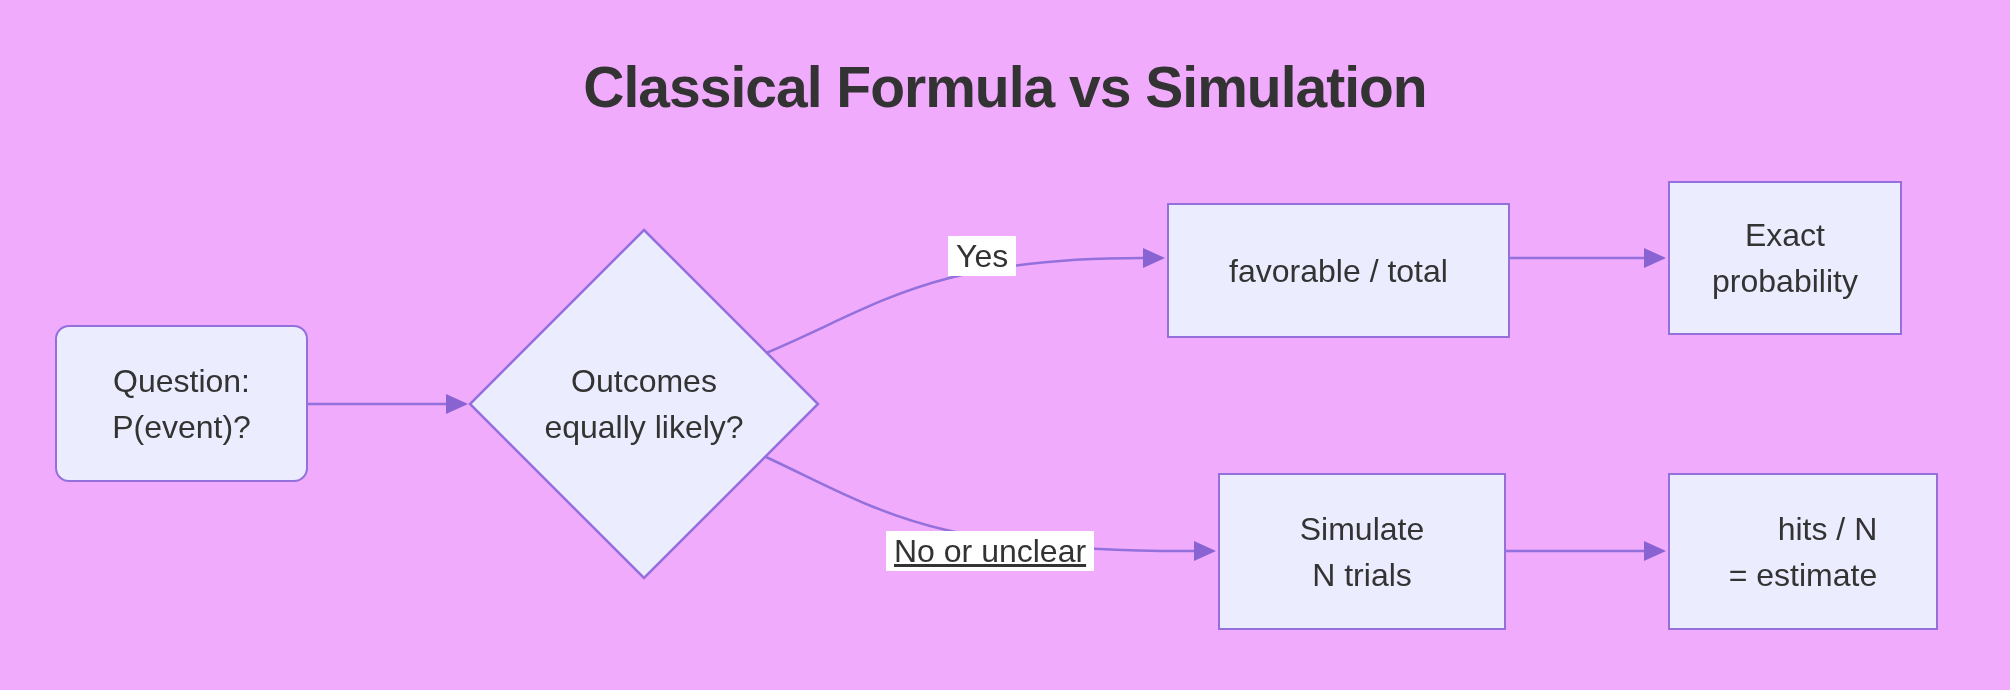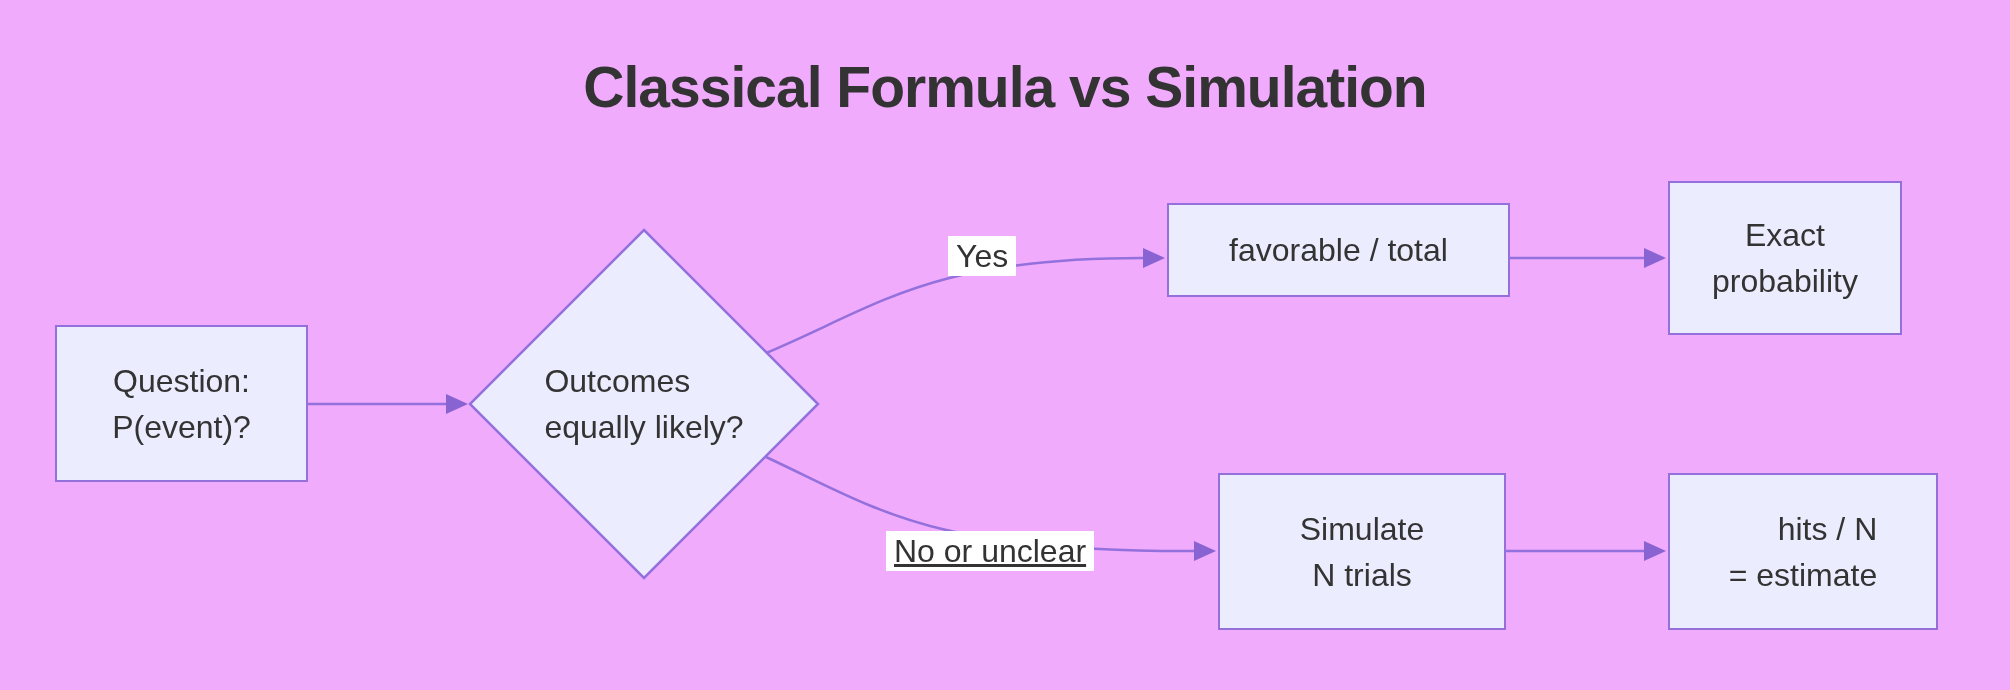--- a/index.html
+++ b/index.html
@@ -55,34 +55,35 @@
     border: 2.5px solid #9370DB;
     color: #333333;
     display: flex;
     align-items: center;
     justify-content: center;
     text-align: center;
     white-space: pre-line;
     font-size: 32px;
     line-height: 46px;
   }
-  .node-question  { left: 55px;   top: 325px; width: 253px; height: 157px; }
-  .node-favorable { left: 1167px; top: 203px; width: 343px; height: 94px; }
+  .node-question  { left: 55px;   top: 325px; width: 253px; height: 157px; border-radius: 14px; }
+  .node-favorable { left: 1167px; top: 203px; width: 343px; height: 135px; }
   .node-exact     { left: 1668px; top: 181px; width: 234px; height: 154px; }
   .node-simulate  { left: 1218px; top: 473px; width: 288px; height: 157px; }
   .node-estimate  { left: 1668px; top: 473px; width: 270px; height: 157px; text-align: right; }
   .decision-label {
     position: absolute;
     left: 494px;
     top: 330px;
     width: 300px;
     height: 148px;
     display: flex;
     align-items: center;
     justify-content: center;
+    text-align: center;
     white-space: pre-line;
     font-size: 32px;
     line-height: 46px;
     color: #333333;
   }
   .edge-label {
     position: absolute;
     background: #ffffff;
     padding: 2px 8px;
     font-size: 32px;

